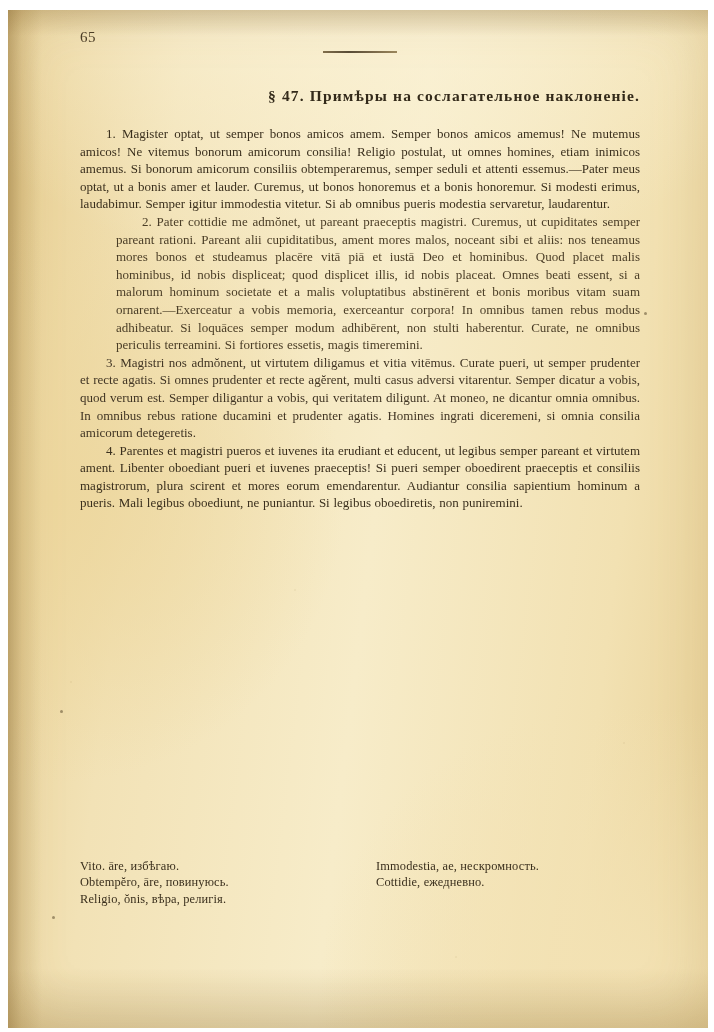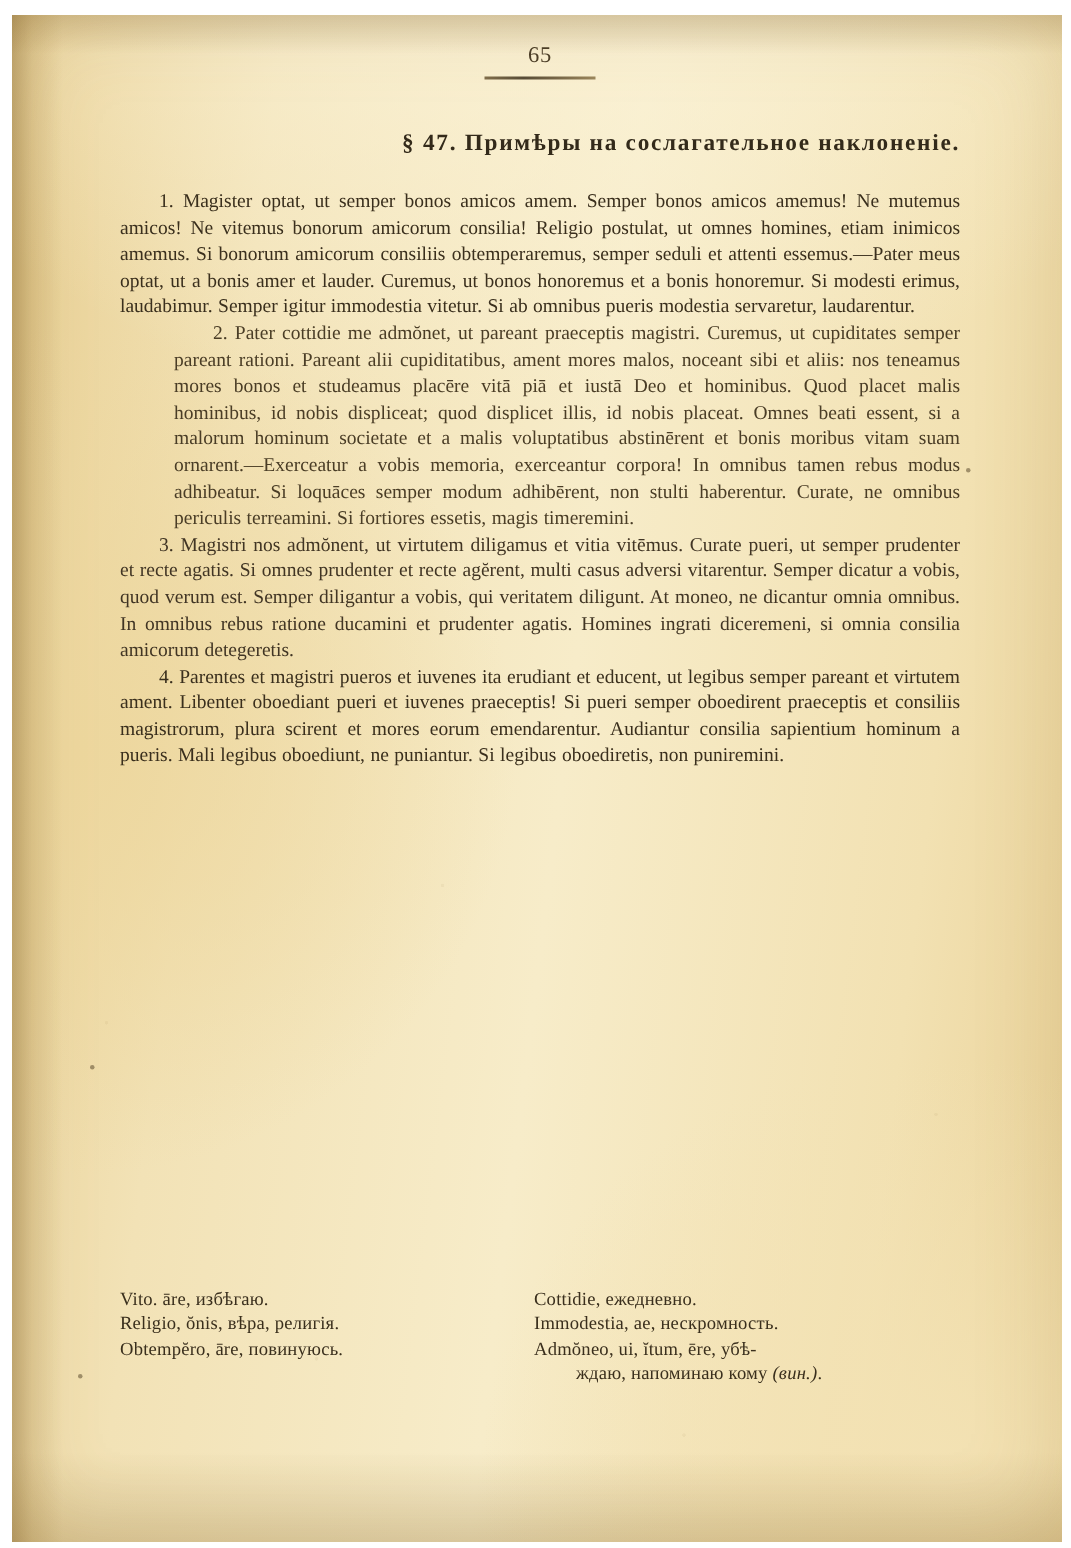--- a/index.html
+++ b/index.html
@@ -69,21 +69,21 @@
   
   #text-body {
     position: absolute;
     left: 72px;
     top: 18px;
     width: 560px;
   }
 
   
   .folio-wrap {
-    text-align: center;
+    text-align: left;
     margin: 0 0 34px 0;
     text-decoration: underline;
   }
   .folio {
     display: inline-block;
     font-size: 15px;
     letter-spacing: .5px;
     color: #4b3d26;
     padding-bottom: 2px;
   }
@@ -132,20 +132,21 @@
     opacity: .55;
   }
 
   
   #glossary {
     position: absolute;
     left: 72px;
     top: 848px;
     width: 572px;
     display: flex;
+    gap: 20px;
   }
   .gloss-col {
     width: 276px;
     font-size: 12.4px;
     line-height: 16.4px;
     color: #3a2f1d;
   }
   .gloss-entry {
     white-space: nowrap;
     letter-spacing: .15px;
@@ -183,45 +184,37 @@
   </div>
 
   <div id="glossary">
 
     <div class="gloss-col">
       <div class="gloss-entry">
         <span class="gloss-lemma">Vito. āre,</span>
         <span>избѣгаю.</span>
       </div>
       <div class="gloss-entry">
+        <span class="gloss-lemma">Obtempĕro, āre,</span>
+        <span>повинуюсь.</span>
+      </div>
+      <div class="gloss-entry">
         <span class="gloss-lemma">Religio, ŏnis,</span>
         <span>вѣра, религія.</span>
       </div>
-      <div class="gloss-entry">
-        <span class="gloss-lemma">Obtempĕro, āre,</span>
-        <span>повинуюсь.</span>
-      </div>
     </div>
 
     <div class="gloss-col">
+      <div class="gloss-entry">
+        <span class="gloss-lemma">Immodestia, ae,</span>
+        <span>нескромность.</span>
+      </div>
       <div class="gloss-entry">
         <span class="gloss-lemma">Cottidie,</span>
         <span>ежедневно.</span>
-      </div>
-      <div class="gloss-entry">
-        <span class="gloss-lemma">Immodestia, ae,</span>
-        <span>нескромность.</span>
-      </div>
-      <div class="gloss-entry">
-        <span class="gloss-lemma">Admŏneo, ui, ĭtum, ēre,</span>
-        <span>убѣ-</span>
-        <span class="cont">
-          <span>ждаю, напоминаю кому</span>
-          <span class="gloss-ital">(вин.)</span><span>.</span>
-        </span>
       </div>
     </div>
 
   </div>
 
   <span class="margin-dot" style="left:636px; top:302px;"></span>
   <span class="margin-dot" style="left:52px;  top:700px;"></span>
   <span class="margin-dot" style="left:44px;  top:906px;"></span>
 </div>
 

